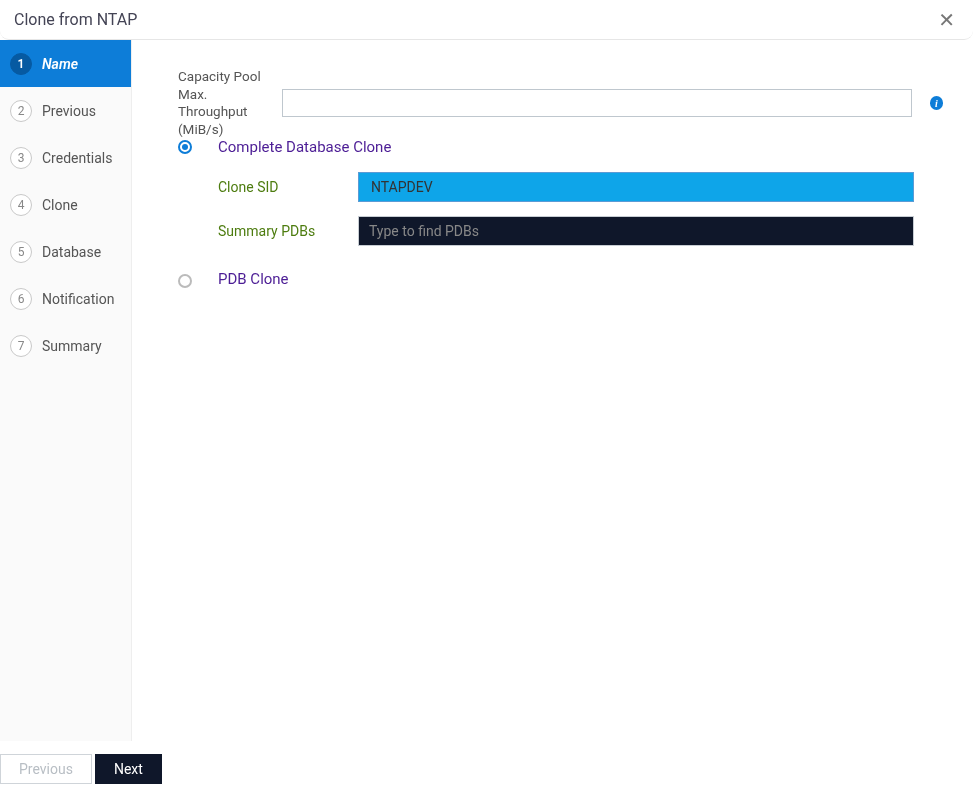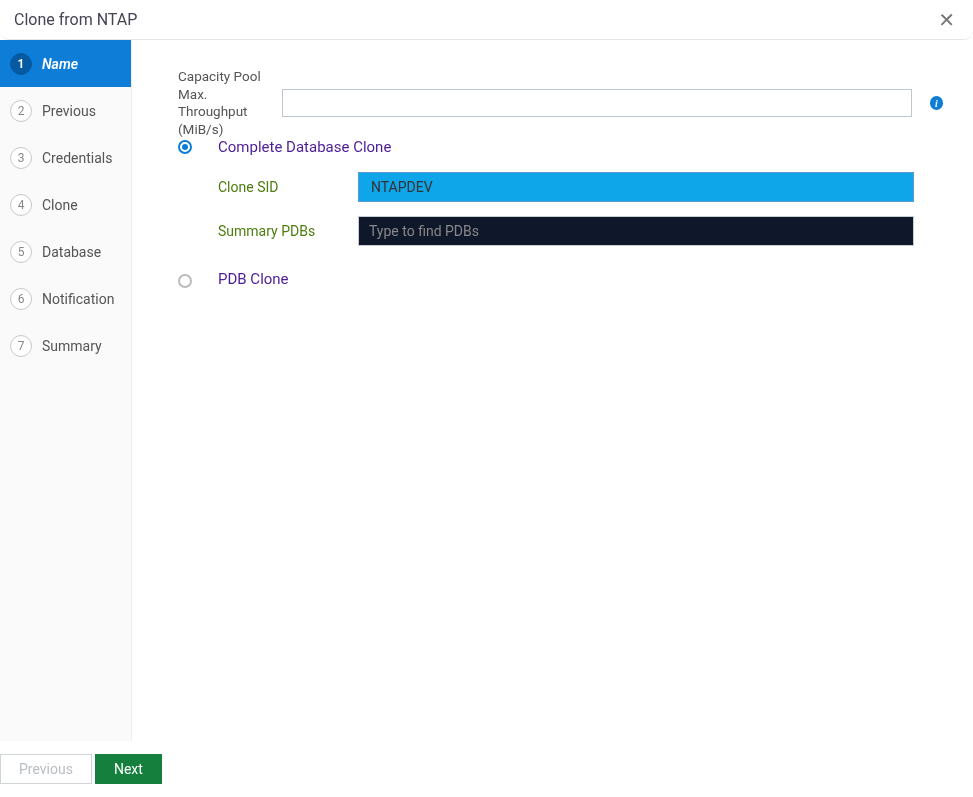--- a/index.html
+++ b/index.html
@@ -43,21 +43,21 @@
   .form-line .sub-label { width: 140px; font-size: 14px; color: #4d7c0f; }
   .form-line .sub-field { width: 556px; }
 
   .sid-input { width: 556px; height: 30px; border: 1px solid #5b9bd5; background: #0ea5e9; padding: 0 12px; font-size: 14px; color: #333; }
 
   .drop-input { width: 556px; height: 30px; border: 1px solid #c7cdd3; padding: 0 10px; font-size: 14px; color: #888; background: #0f172a; display: flex; align-items: center; cursor: text; }
 
   .footer { height: 56px; border-top: 0; display: flex; align-items: center; justify-content: flex-start; padding-right: 32px; gap: 3px; }
   .btn { height: 30px; padding: 0 18px; font-size: 14px; border: 1px solid transparent; cursor: pointer; display: inline-flex; align-items: center; justify-content: center; }
   .btn-prev { background: #fff; border-color: #cfd4d9; color: #b8bec4; cursor: default; }
-  .btn-next { background: #15803d; color: #fff; }
+  .btn-next { background: #0f172a; color: #fff; }
 </style>
 </head>
 <body>
 
 <div class="header">
   <div class="header-title">Clone from NTAP</div>
   <div class="close-x">✕</div>
 </div>
 
 <div class="body">

